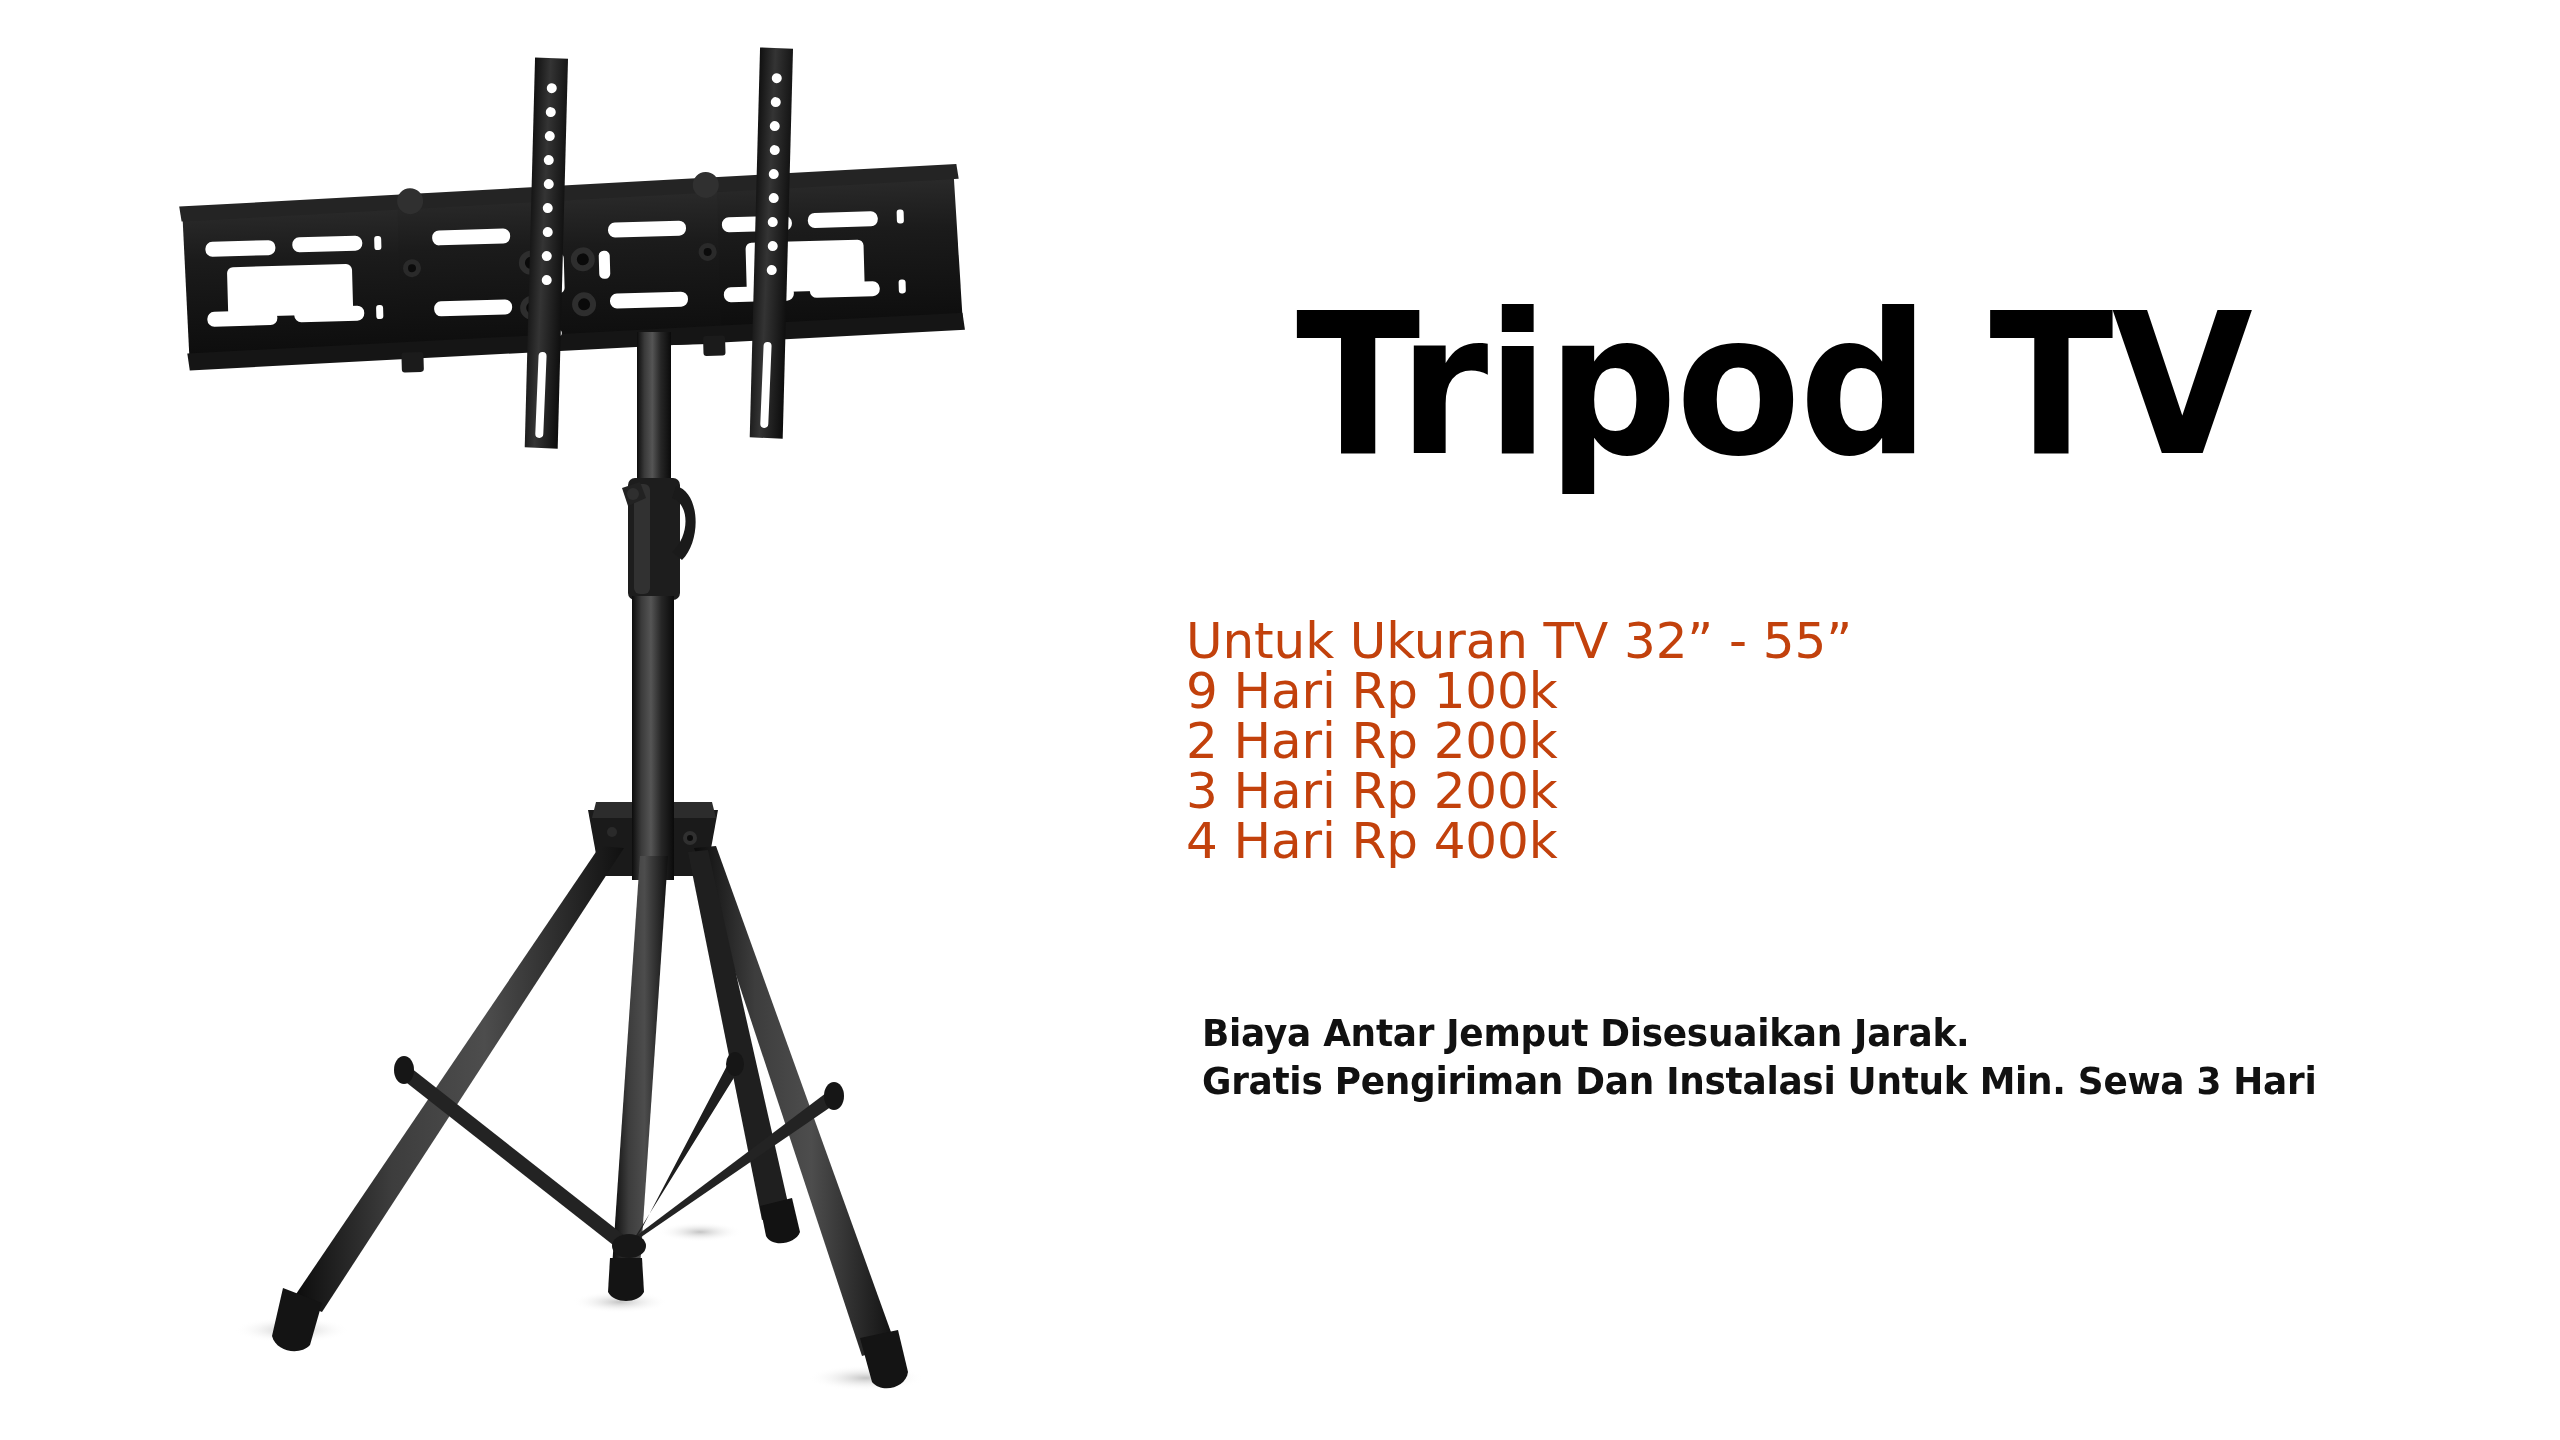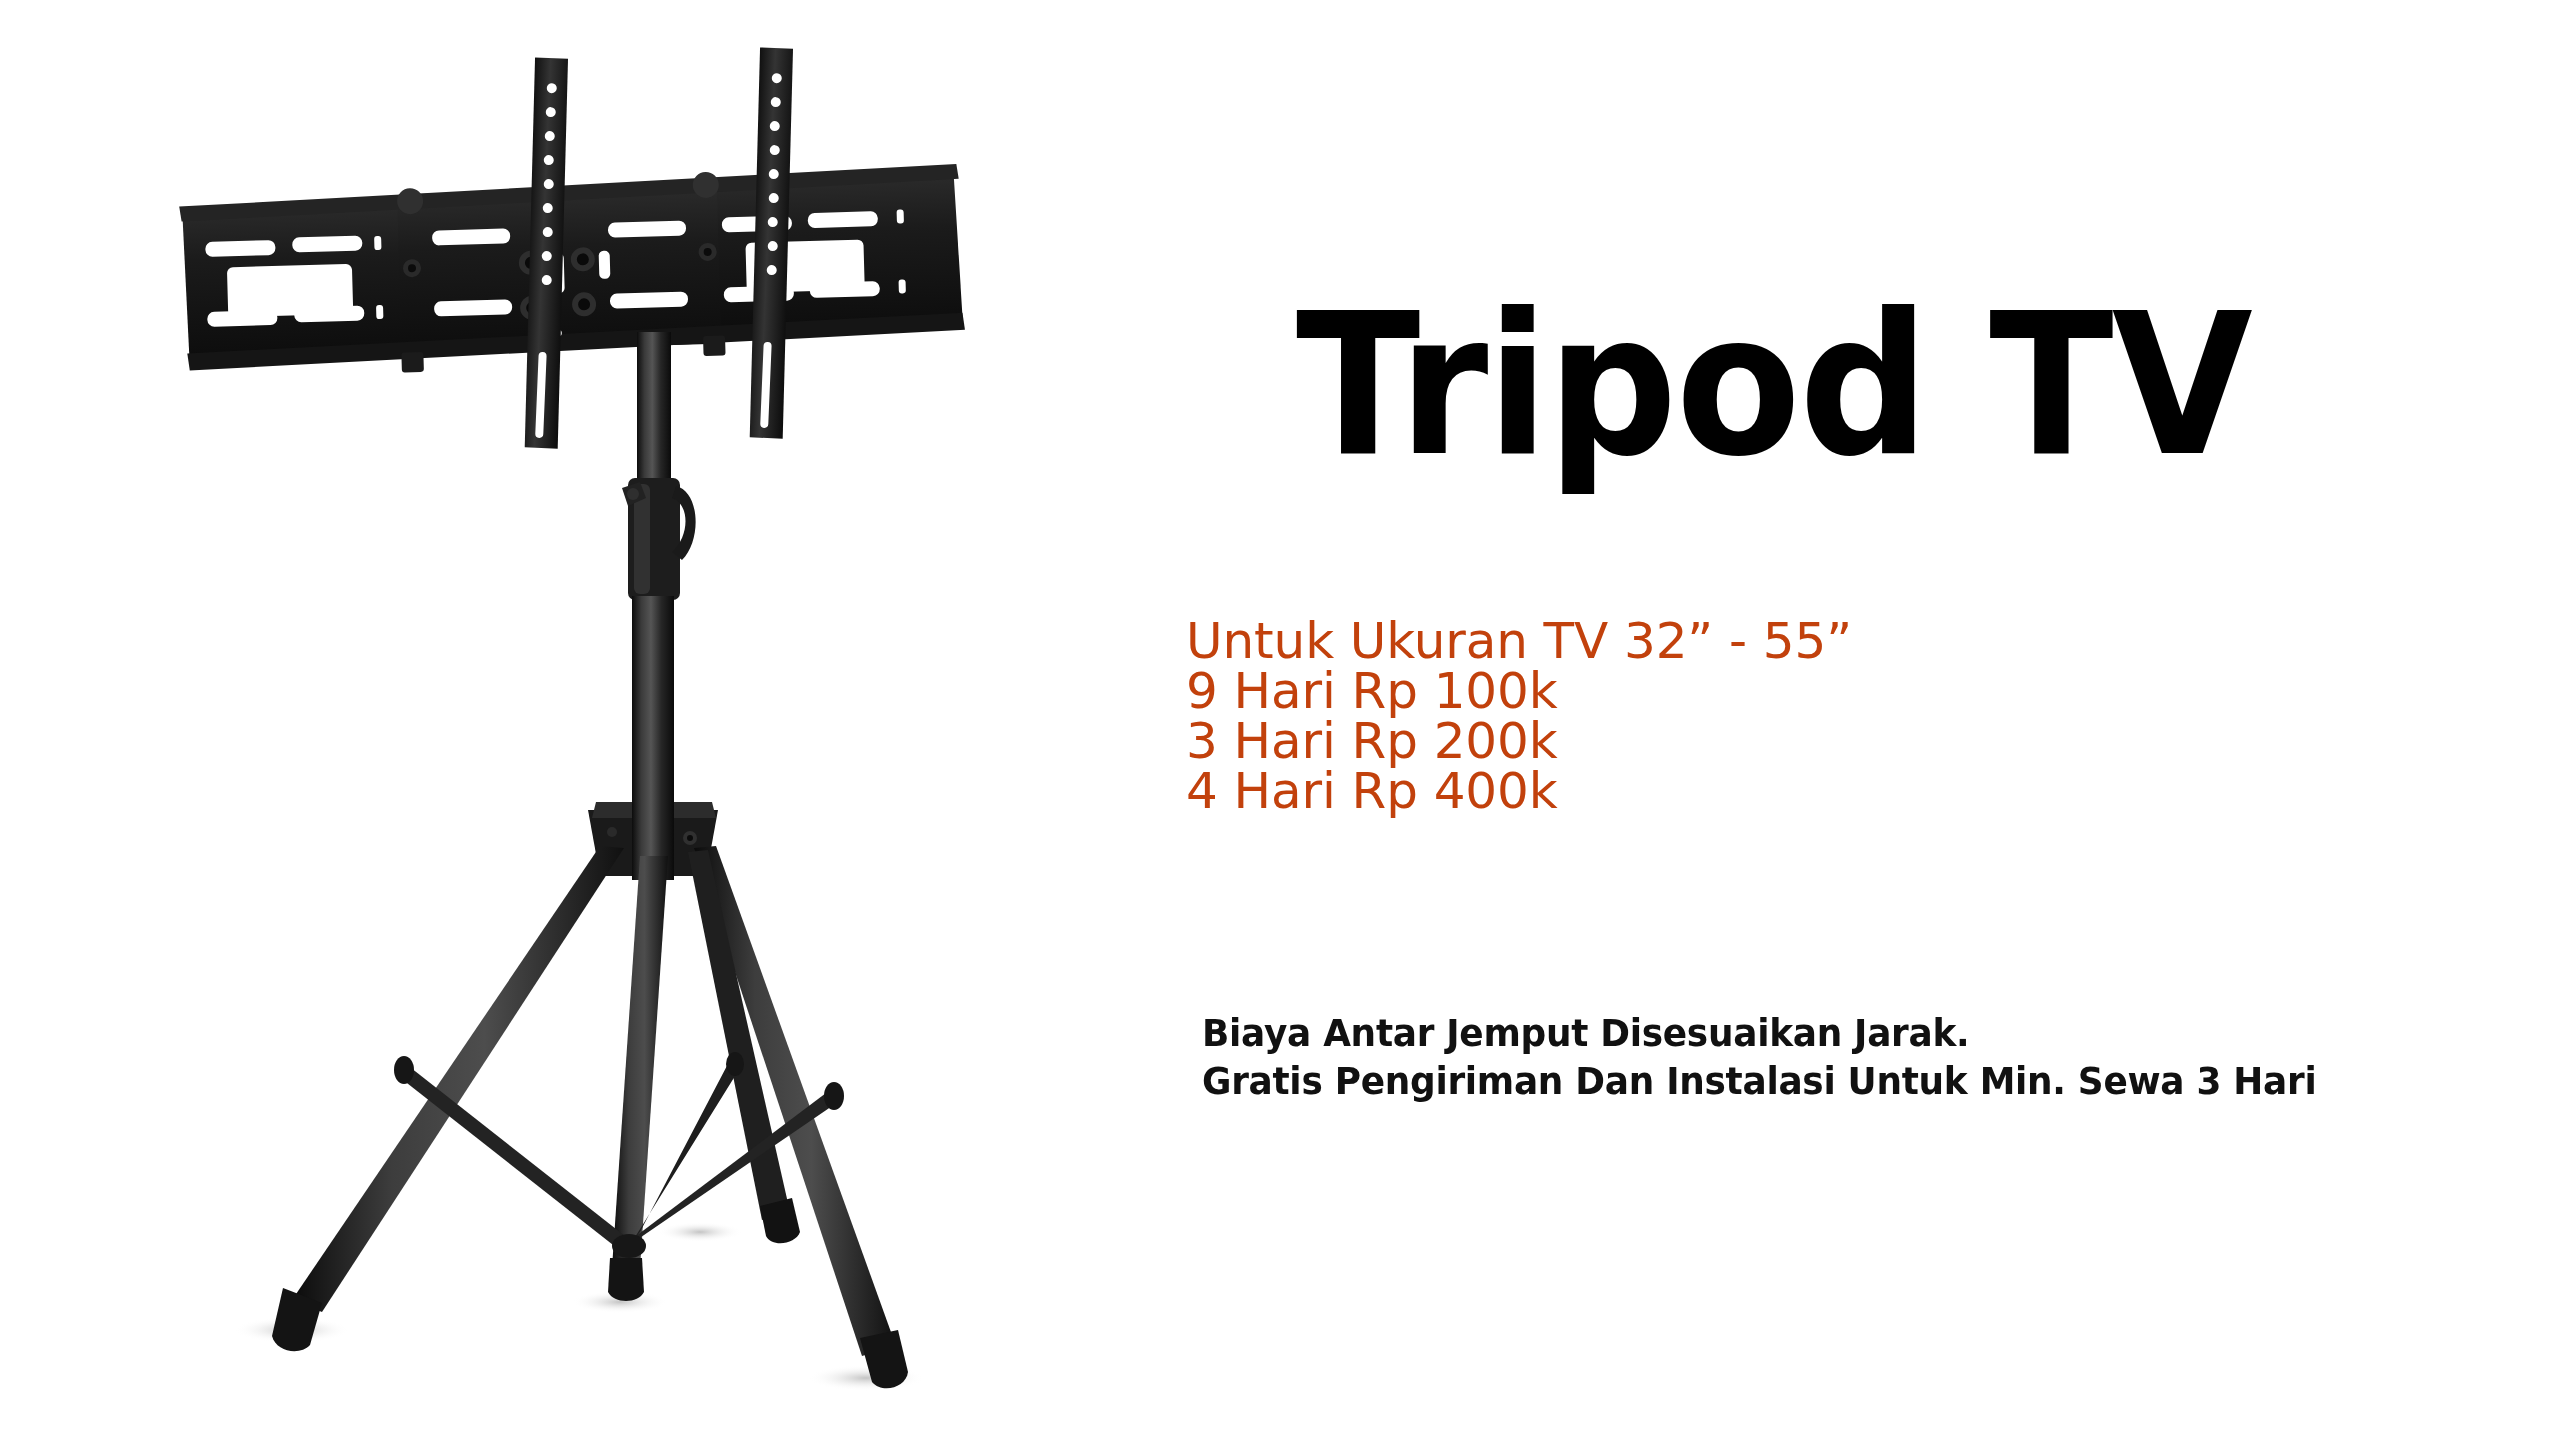--- a/index.html
+++ b/index.html
@@ -292,20 +292,21 @@
     </svg>
   </div>
 
   <div id="text-column">
 
     <h1 id="product-title">Tripod TV</h1>
 
     <ul id="spec-list">
       <li>Untuk Ukuran TV 32” - 55”</li>
       <li>9 Hari Rp 100k</li>
+      <li>2 Hari Rp 200k</li>
       <li>3 Hari Rp 200k</li>
       <li>4 Hari Rp 400k</li>
     </ul>
 
     <div id="notes-block">
       <p>Biaya Antar Jemput Disesuaikan Jarak.</p>
       <p>Gratis Pengiriman Dan Instalasi Untuk Min. Sewa 3 Hari</p>
     </div>
 
   </div>

